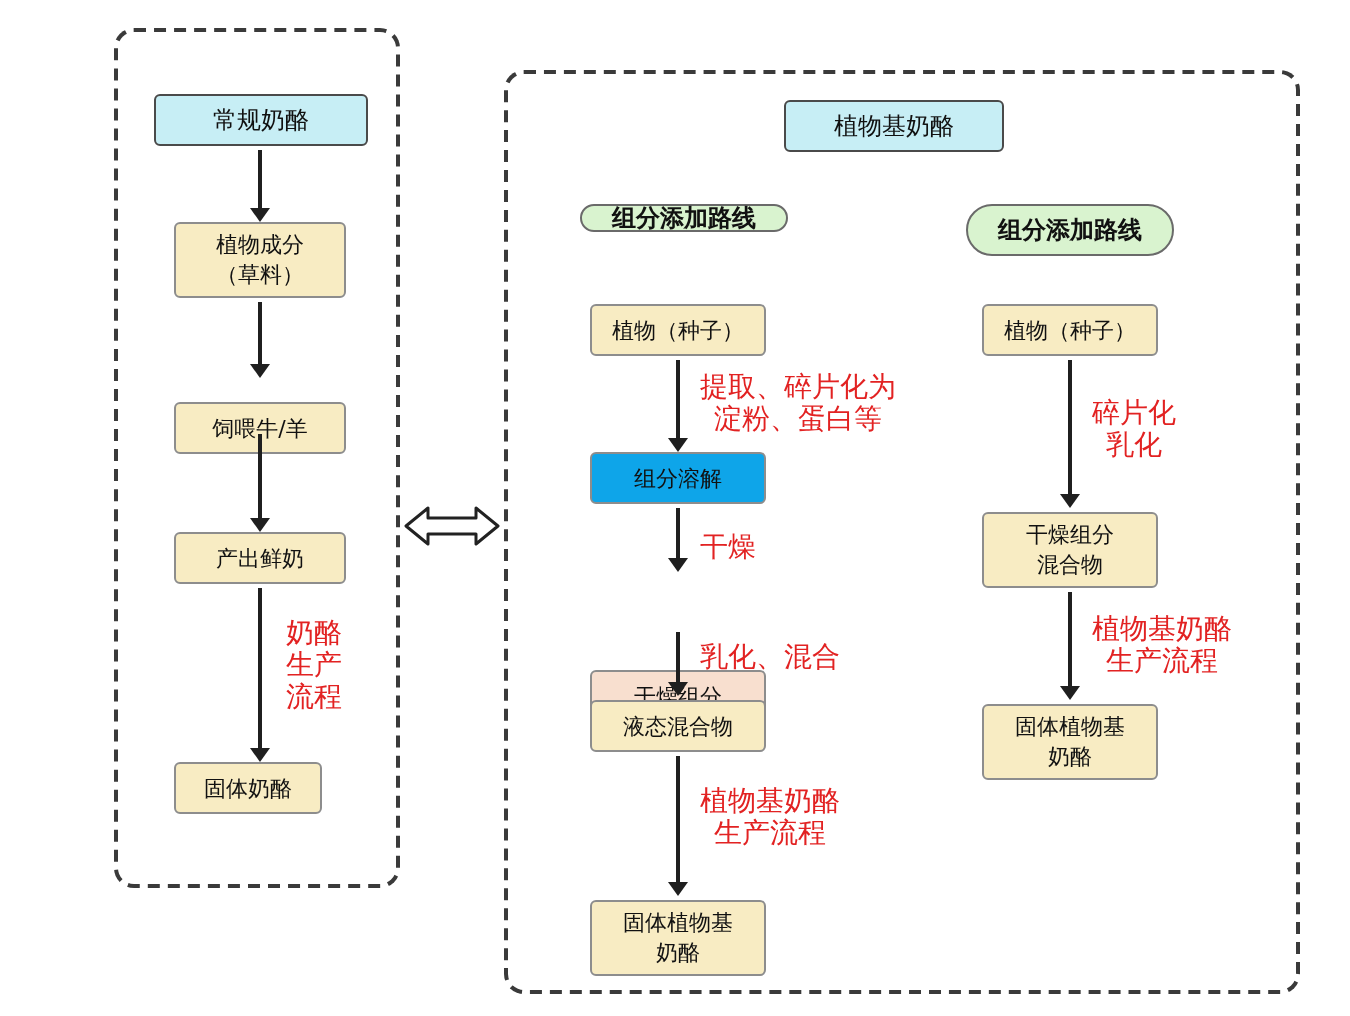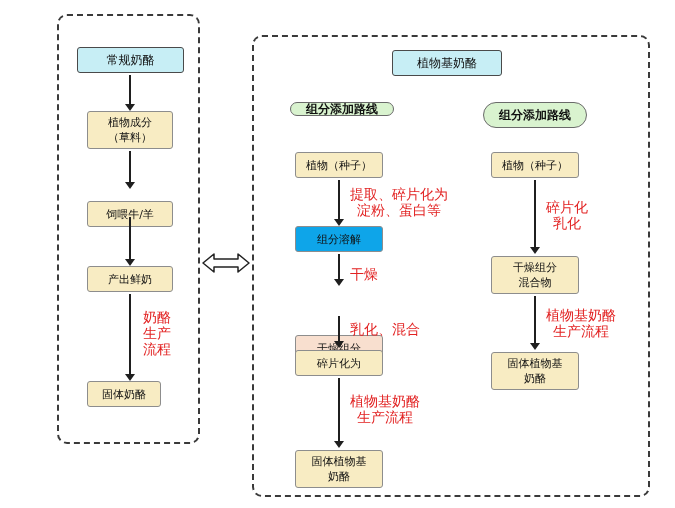--- a/index.html
+++ b/index.html
@@ -66,21 +66,21 @@
     <div class="box node orange" style="left:41px;top:189px;width:88px;height:26px;">组分溶解</div>
 
     <div class="arrow" style="left:84px;top:217px;height:25px;"></div>
     <div class="red-label" style="left:96px;top:229px;">干燥</div>
 
     <div class="box node pink" style="left:41px;top:251px;width:88px;height:26px;">干燥组分</div>
 
     <div class="arrow" style="left:84px;top:279px;height:25px;"></div>
     <div class="red-label" style="left:96px;top:284px;">乳化、混合</div>
 
-    <div class="box node" style="left:41px;top:313px;width:88px;height:26px;">碎片化为</div>
+    <div class="box node" style="left:41px;top:313px;width:88px;height:26px;">液态混合物</div>
 
     <div class="arrow" style="left:84px;top:341px;height:63px;"></div>
     <div class="red-label" style="left:96px;top:356px;">植物基奶酪
 生产流程</div>
 
     <div class="box node" style="left:41px;top:413px;width:88px;height:38px;">固体植物基
 奶酪</div>
 
     <div class="box pill" style="left:229px;top:65px;width:104px;height:26px;">组分添加路线</div>
 

